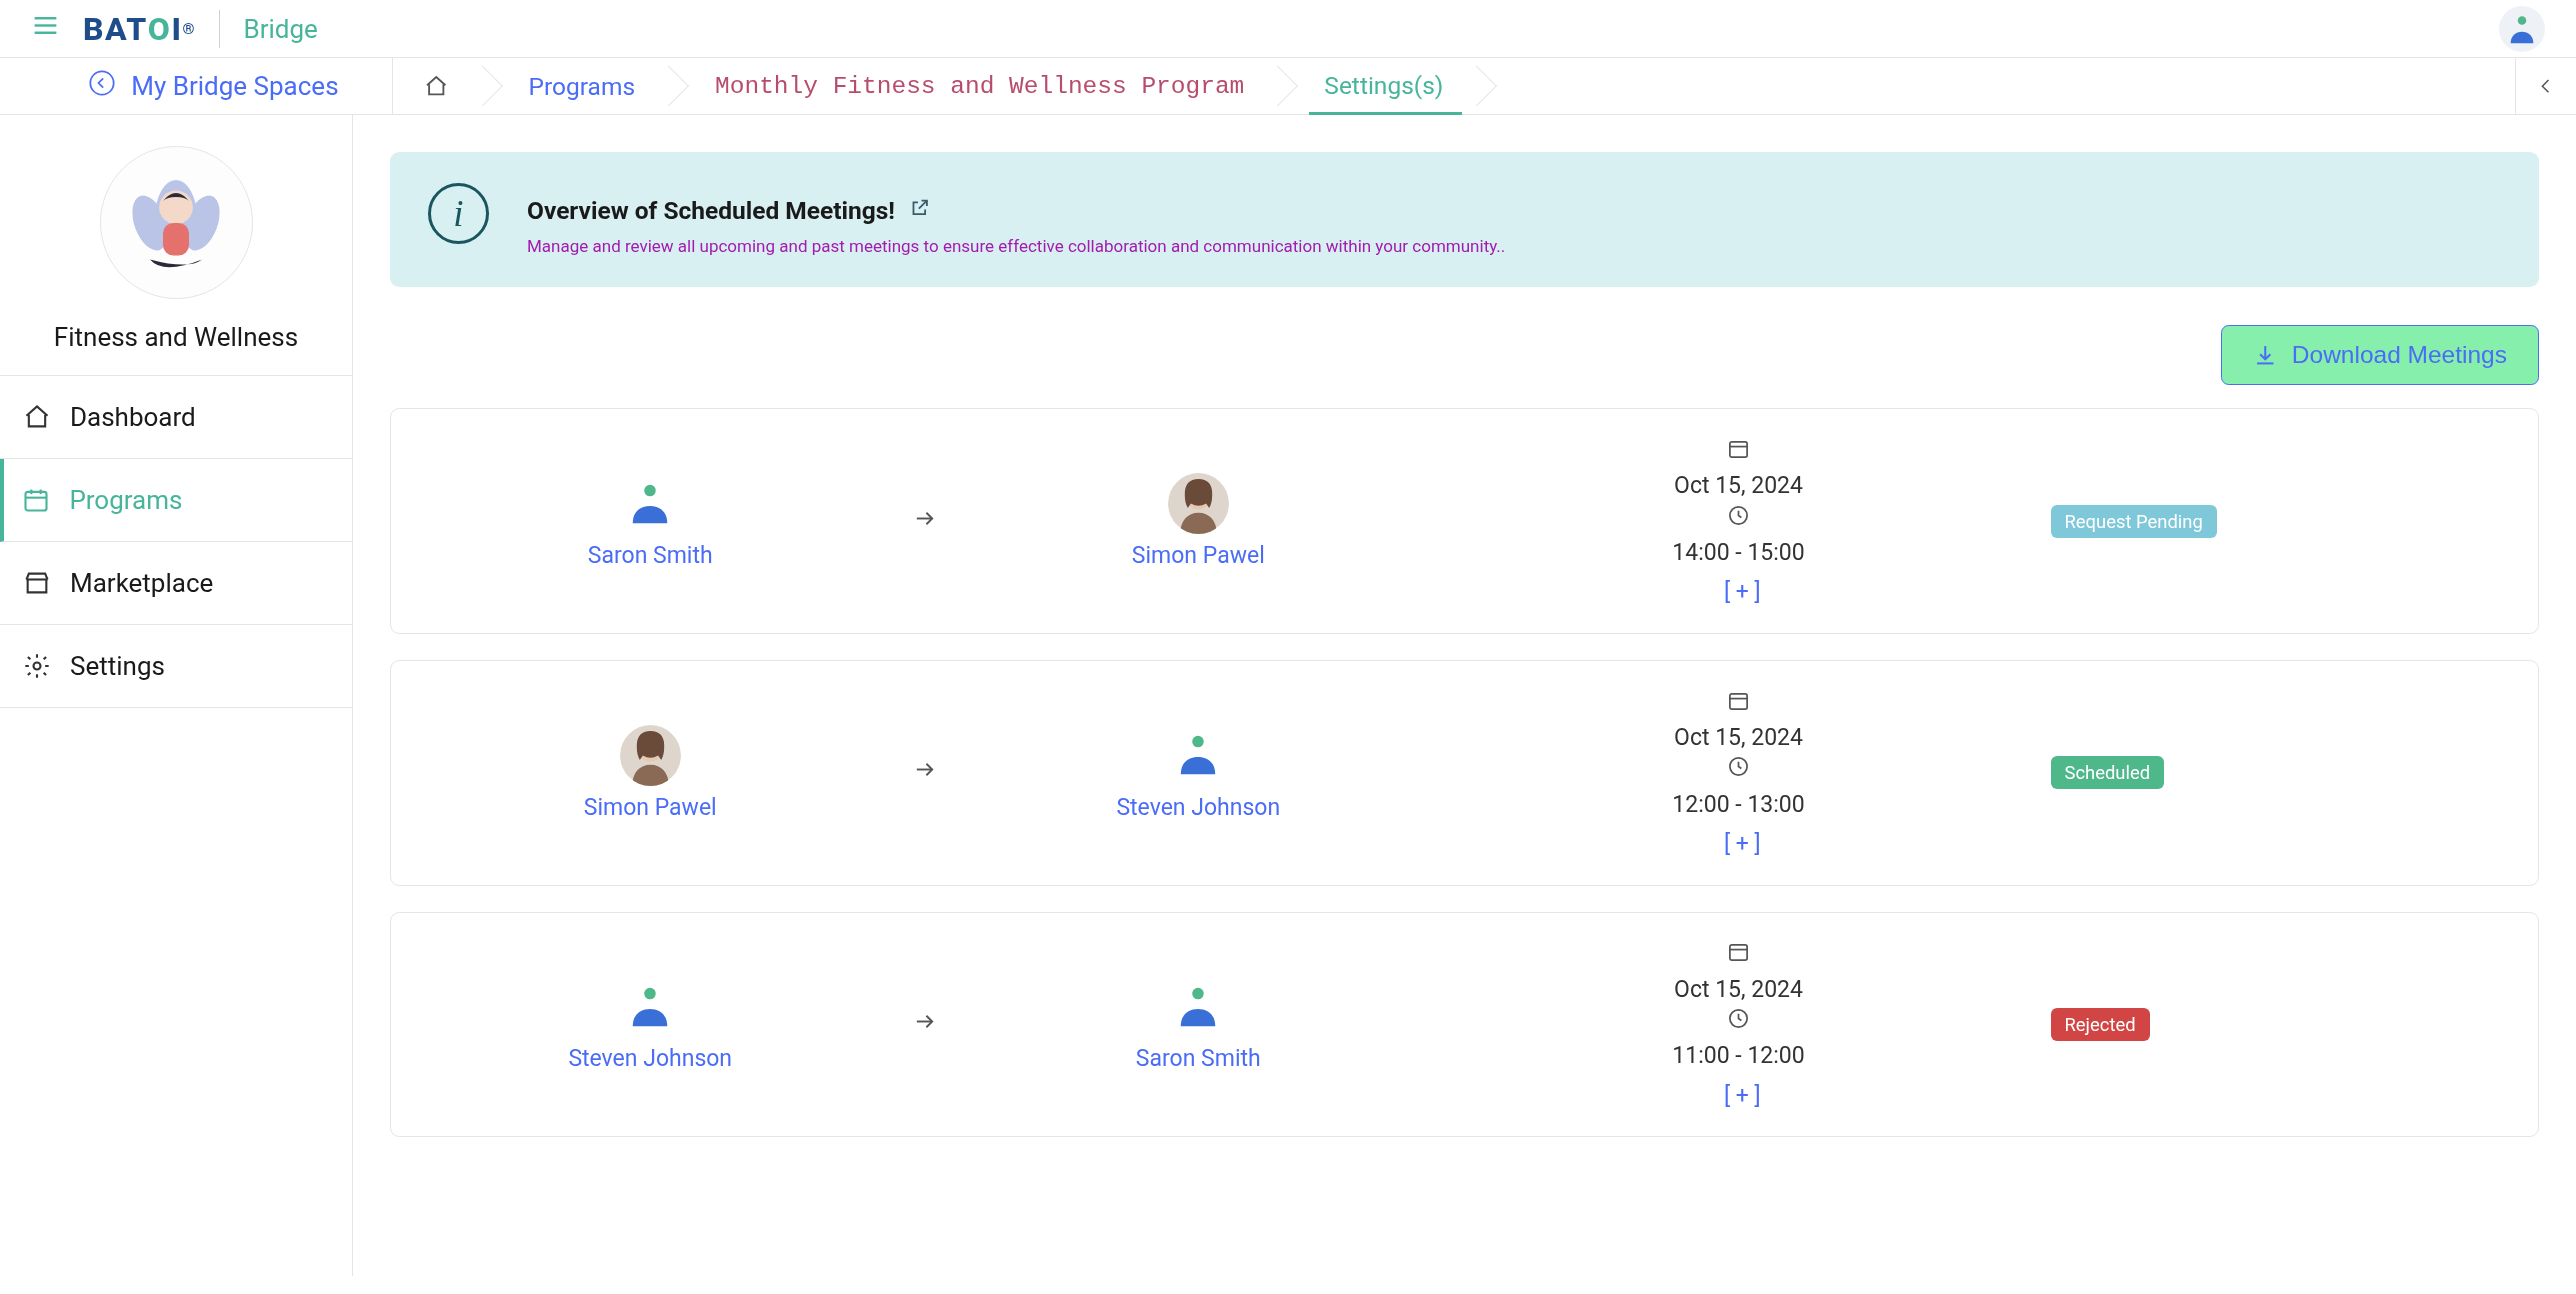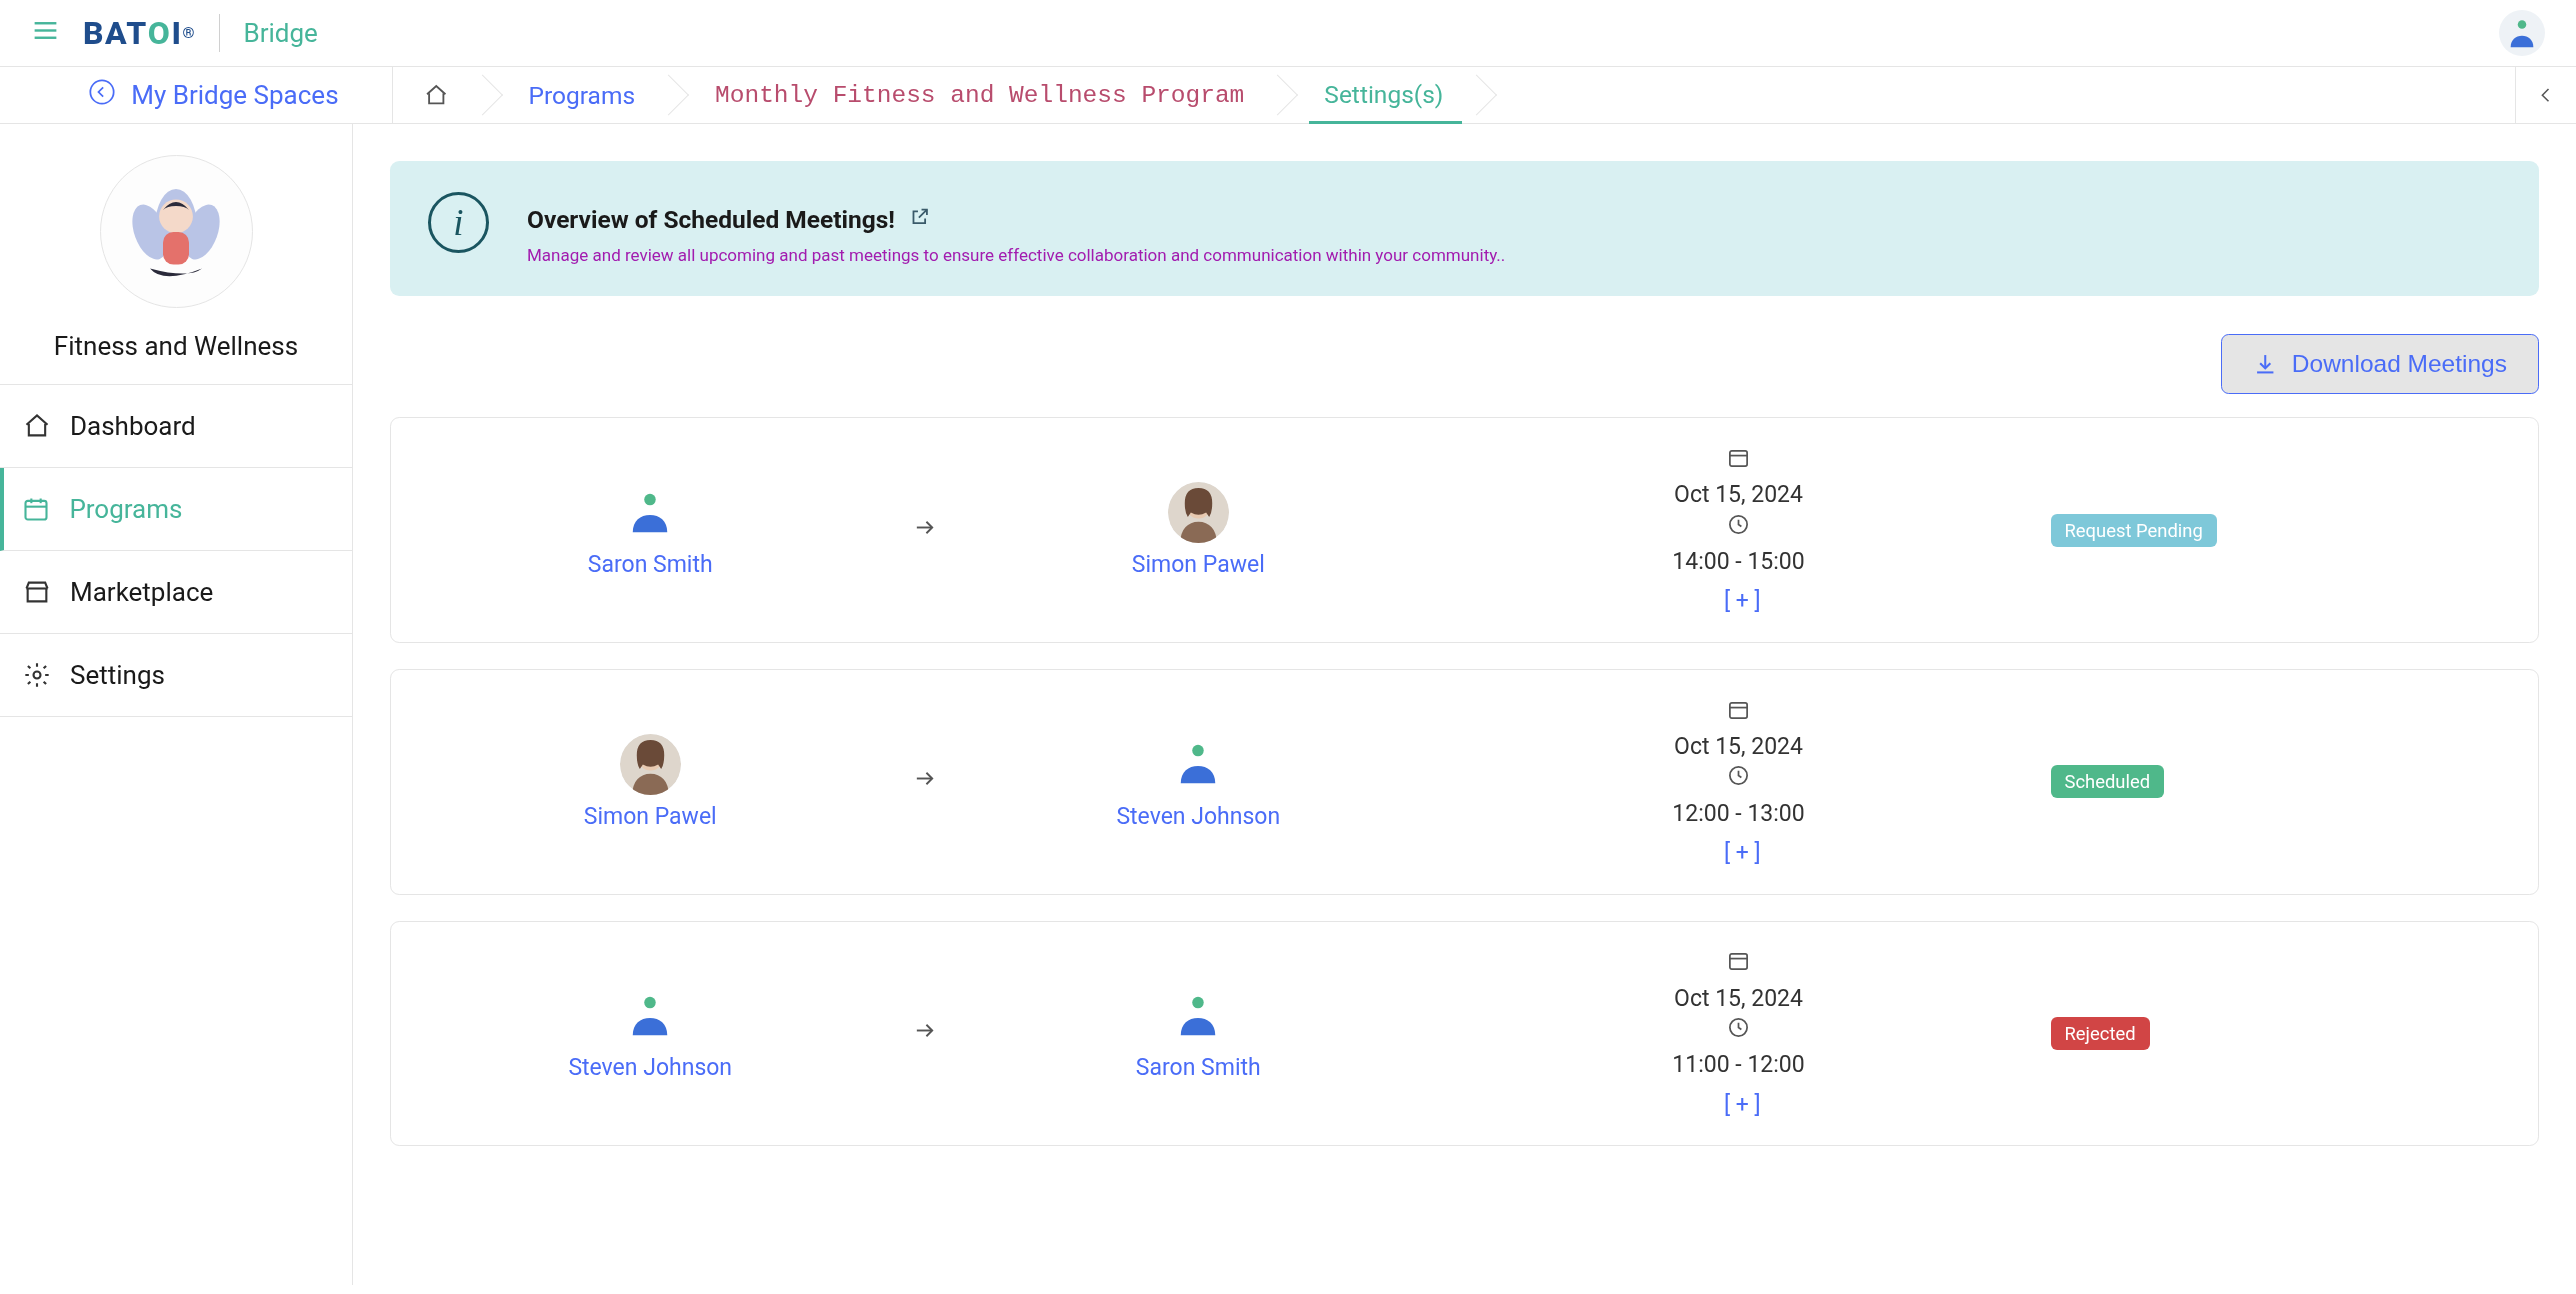--- a/index.html
+++ b/index.html
@@ -1,19 +1,19 @@
 <!DOCTYPE html>
 <html style="font-size:12.3px"><head>
 <meta charset="utf-8">
 <style>
 * { margin:0; padding:0; box-sizing:border-box; }
 body { font-family:-apple-system,BlinkMacSystemFont,'Segoe UI',Roboto,sans-serif; font-size:23px; color:#1a1a1a; background:#fff; }
 
 
-.topbar { height:67px; display:flex; align-items:center; padding:0 31px; border-bottom:0.8px solid #e5e5e5; justify-content:space-between; }
+.topbar { height:58px; display:flex; align-items:center; padding:0 31px; border-bottom:0.8px solid #e5e5e5; justify-content:space-between; }
 .topbar-left { display:flex; align-items:center; gap:23px; }
 .hamburger-icon svg { width:29px; height:29px; }
 .logo-wrap { display:flex; align-items:center; gap:23px; }
 .logo-text { font-weight:800; font-size:32px; color:#1f4d8c; letter-spacing:1.5px; display:flex; align-items:center; }
 .logo-text .o { color:#46b59a; }
 .logo-reg { font-size:15.3px; vertical-align:super; }
 .logo-divider { width:1.5px; height:38px; background:#d0d0d0; }
 .bridge-label { color:#46b59a; font-size:26px; }
 .avatar-top { width:46px; height:46px; border-radius:50%; background:#eef2f6; display:flex; align-items:center; justify-content:center; }
 
@@ -45,21 +45,21 @@
 
 .main { flex:1; padding:37px 37px 37px 37px; }
 .banner { background:#d9f0f2; border-radius:9.2px; padding:31px 38px; display:flex; gap:38px; align-items:flex-start; }
 .banner .info-icon { width:61px; height:61px; border:3.1px solid #1a5560; border-radius:50%; display:flex; align-items:center; justify-content:center; font-family:Georgia,serif; font-style:italic; font-size:37px; color:#1a5560; flex-shrink:0; }
 .banner-title-row { display:flex; align-items:center; gap:14px; margin-bottom:10.7px;margin-top:13px; }
 .banner-title { font-size:24.5px; font-weight:700; }
 .banner-ext svg { width:21.5px; height:21.5px; color:#3a5a6a; }
 .banner-desc { font-size:17px; color:#a21caf; }
 
 .actions-row { display:flex; justify-content:flex-end; margin:38px 0 23px; }
-.download-btn { border:1.5px solid #4a6cf7; color:#4a6cf7; background:#e5e5e5; border-radius:7.7px; padding:15.3px 31px; font-size:24.5px; display:flex; align-items:center; gap:14px; cursor:pointer; }
+.download-btn { border:1.5px solid #4a6cf7; color:#4a6cf7; background:#86efac; border-radius:7.7px; padding:15.3px 31px; font-size:24.5px; display:flex; align-items:center; gap:14px; cursor:pointer; }
 .download-btn svg { width:24.5px; height:24.5px; }
 
 .meeting-card { border:0.8px solid #e5e5e5; border-radius:9.2px; padding:23px 31px; margin-bottom:26px; display:grid; grid-template-columns:1fr 61px 1fr 1.3fr 1fr; align-items:center; gap:15.3px; }
 .person { text-align:center; }
 .person-avatar { width:61px; height:61px; border-radius:50%; margin:0 auto 7.7px; display:flex; align-items:center; justify-content:center; background:#f0f0f0; overflow:hidden; }
 .person-avatar.generic { background:transparent; }
 .person-name { color:#4a6cf7; font-size:23px; }
 .arrow-col { text-align:center; color:#555; }
 .arrow-col svg { width:23px; height:23px; }
 .datetime { font-size:23px; color:#333; }

